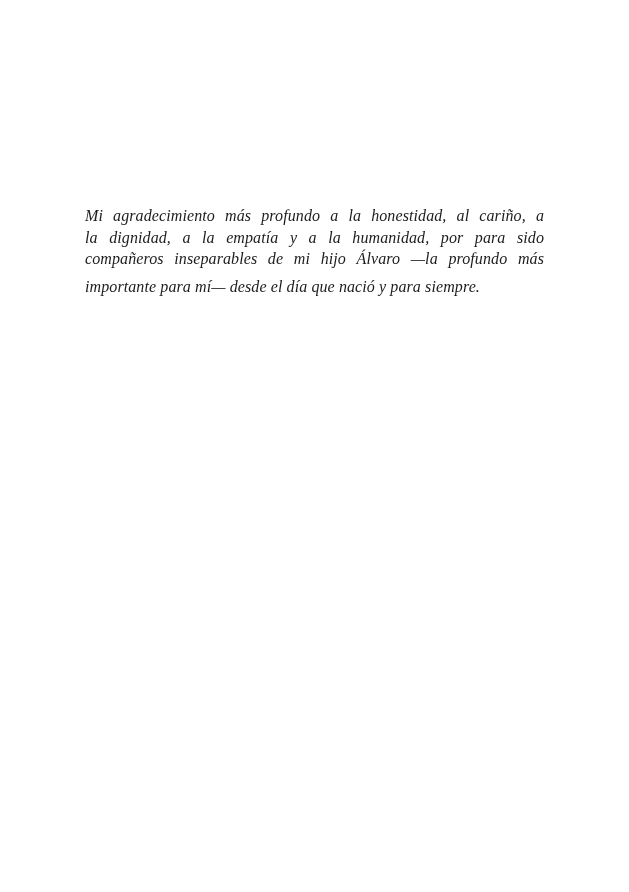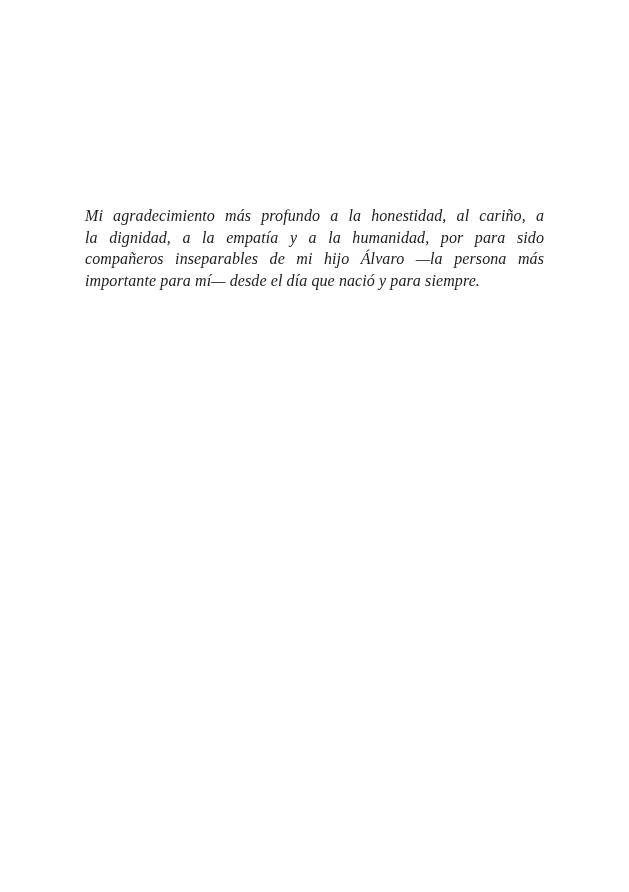--- a/index.html
+++ b/index.html
@@ -32,25 +32,26 @@
   }
 
   .ded-line {
     text-align: justify;
     text-align-last: justify;
     white-space: normal;
   }
 
   .ded-line.last {
     text-align-last: left;
+    margin-top: 6px;
   }
 </style>
 </head>
 <body>
 
 <div class="page">
   <div class="dedication">
     <div class="ded-line">Mi agradecimiento más profundo a la honestidad, al cariño, a</div>
     <div class="ded-line">la dignidad, a la empatía y a la humanidad, por para sido</div>
-    <div class="ded-line">compañeros inseparables de mi hijo Álvaro —la persona más</div>
+    <div class="ded-line">compañeros inseparables de mi hijo Álvaro —la profundo más</div>
     <div class="ded-line last">importante para mí— desde el día que nació y para siempre.</div>
   </div>
 </div>
 
 </body></html>

